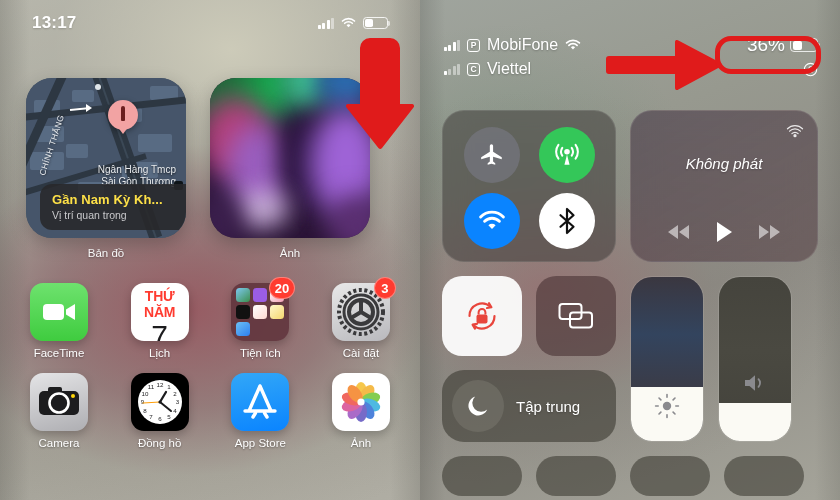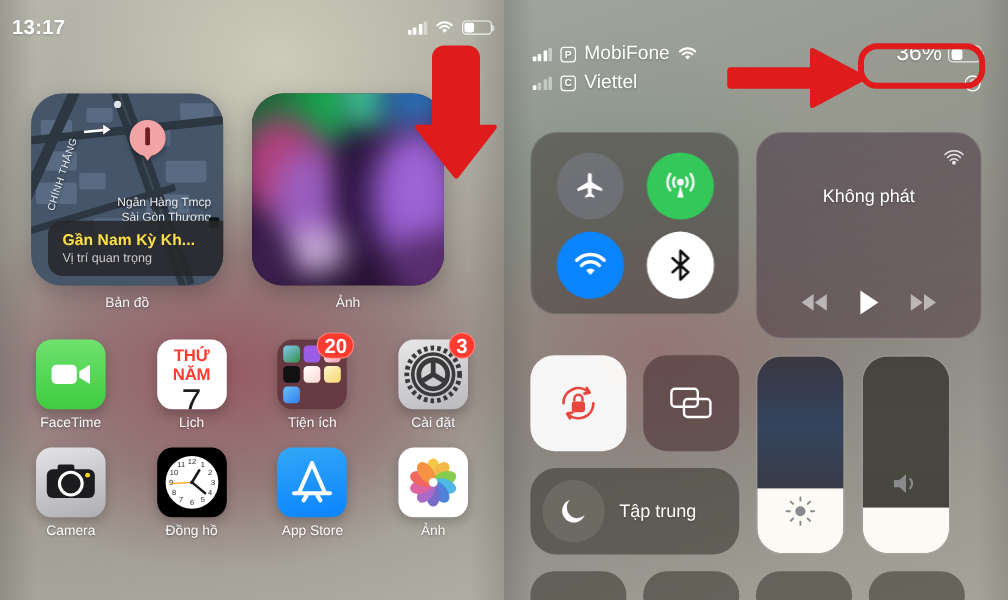--- a/index.html
+++ b/index.html
@@ -18,21 +18,21 @@
       radial-gradient(ellipse 320px 260px at 55% 10%, rgba(206,204,186,0.95) 0%, rgba(178,178,166,0.5) 55%, rgba(0,0,0,0) 100%),
       linear-gradient(165deg, #b9b8ae 0%, #adaca2 25%, #a39b95 55%, #a6a49a 78%, #b0aea4 100%);
   }
   .phone-left::after{
     content:""; position:absolute; inset:0; pointer-events:none;
     background: linear-gradient(90deg, rgba(60,60,55,0.22) 0%, rgba(0,0,0,0) 7%, rgba(0,0,0,0) 93%, rgba(60,60,55,0.18) 100%);
   }
 
   
   .l-status { position:absolute; top:10px; left:0; right:0; height:26px; display:flex;
-              align-items:center; justify-content:space-between; padding:0 10px; z-index:5;}
+              align-items:center; justify-content:space-between; padding:0 32px; z-index:5;}
   .l-time { color:#fff; font-size:17px; font-weight:600; letter-spacing:.2px; text-shadow:0 1px 2px rgba(0,0,0,.18);}
   .l-icons { display:flex; align-items:center; gap:7px; }
 
   .bars { display:flex; align-items:flex-end; gap:1.6px; height:11px; }
   .bars i { display:block; width:2.8px; background:#fff; border-radius:.7px; opacity:.45;}
   .bars i.on { opacity:1; }
   .bars i:nth-child(1){height:3.5px}.bars i:nth-child(2){height:6px}
   .bars i:nth-child(3){height:8.5px}.bars i:nth-child(4){height:11px}
 
   .batt { width:25px; height:12px; border:1.4px solid rgba(255,255,255,.85); border-radius:3.5px; position:relative; }
@@ -70,21 +70,21 @@
   .photo-w .b { position:absolute; border-radius:50%; filter:blur(13px); }
 
   
   .appgrid { position:absolute; top:283px; left:0; right:0; padding:0 14px; z-index:3;}
   .approw { display:flex; justify-content:space-between; margin-bottom:14px; }
   .appcell { width:90px; text-align:center; position:relative; }
   .appicon { width:58px; height:58px; border-radius:13px; margin:0 auto; position:relative;
              box-shadow:0 4px 10px rgba(0,0,0,.22); overflow:hidden;}
   .appname { color:#fff; font-size:11.5px; margin-top:6px; text-shadow:0 1px 2px rgba(0,0,0,.4); white-space:nowrap;}
   .badge { position:absolute; top:-6px; right:10px; min-width:22px; height:22px; border-radius:11px;
-           background:#ff3b30; color:#fff; font-size:17px; font-weight:600; line-height:22px; text-align:center;
+           background:#ff3b30; color:#fff; font-size:13px; font-weight:600; line-height:22px; text-align:center;
            padding:0 5px; border:1.2px solid rgba(255,255,255,.35); z-index:4;}
 
   .ic-facetime { background:linear-gradient(180deg,#6ee26e,#3fcc3f); }
   .ic-cal { background:#fff; }
   .ic-cal .d1 { color:#ff3b30; font-size:14px; font-weight:700; text-align:center; padding-top:5px; letter-spacing:-.2px;}
   .ic-cal .d2 { color:#1c1c1e; font-size:30px; font-weight:350; text-align:center; line-height:30px; margin-top:1px;}
   .ic-folder { background:rgba(92,48,56,.82); padding:5px; }
   .ic-folder .fg { display:grid; grid-template-columns:repeat(3,1fr); grid-template-rows:repeat(3,1fr); gap:3px; width:100%; height:100%;}
   .ic-folder .fg i { border-radius:3.5px; display:block; }
   .ic-settings { background:linear-gradient(160deg,#e8e8e8,#b9b9bd); }
@@ -125,22 +125,22 @@
           backdrop-filter:blur(14px); -webkit-backdrop-filter:blur(14px);
           border:.5px solid rgba(255,255,255,.10); }
   .conn-tile { width:174px; height:152px; padding:16px; display:grid;
                grid-template-columns:1fr 1fr; grid-template-rows:1fr 1fr; gap:10px; place-items:center;}
   .circ { width:56px; height:56px; border-radius:50%; display:flex; align-items:center; justify-content:center; }
   .c-airplane { background:rgba(118,118,128,.72); }
   .c-cell { background:#34c759; }
   .c-wifi { background:#0a84ff; }
   .c-bt { background:#fff; }
 
-  .media-tile { flex:1; height:172px; position:relative; padding:14px;
-                background:linear-gradient(150deg, rgba(72,58,72,.62), rgba(84,62,66,.55)); }
+  .media-tile { flex:1; height:152px; position:relative; padding:14px;
+                background:linear-gradient(150deg, rgba(72,58,72,.62), rgba(84,62,66,.55));font-style:italic; }
   .airplay { position:absolute; top:12px; right:13px; width:18px; height:18px; opacity:.85;}
   .media-title { text-align:center; color:#fff; font-size:15px; margin-top:30px; font-weight:400;
                  text-shadow:0 1px 2px rgba(0,0,0,.25);}
   .media-ctrl { position:absolute; left:0; right:0; bottom:18px; display:flex; justify-content:space-around;
                 align-items:center; padding:0 24px;}
 
   .cc-row2 { display:flex; gap:14px; margin-top:14px;align-items:flex-end; }
   .left-col { width:174px; }
   .small-row { display:flex; gap:14px; }
   .sq { width:80px; height:80px; border-radius:20px; display:flex; align-items:center; justify-content:center;}

